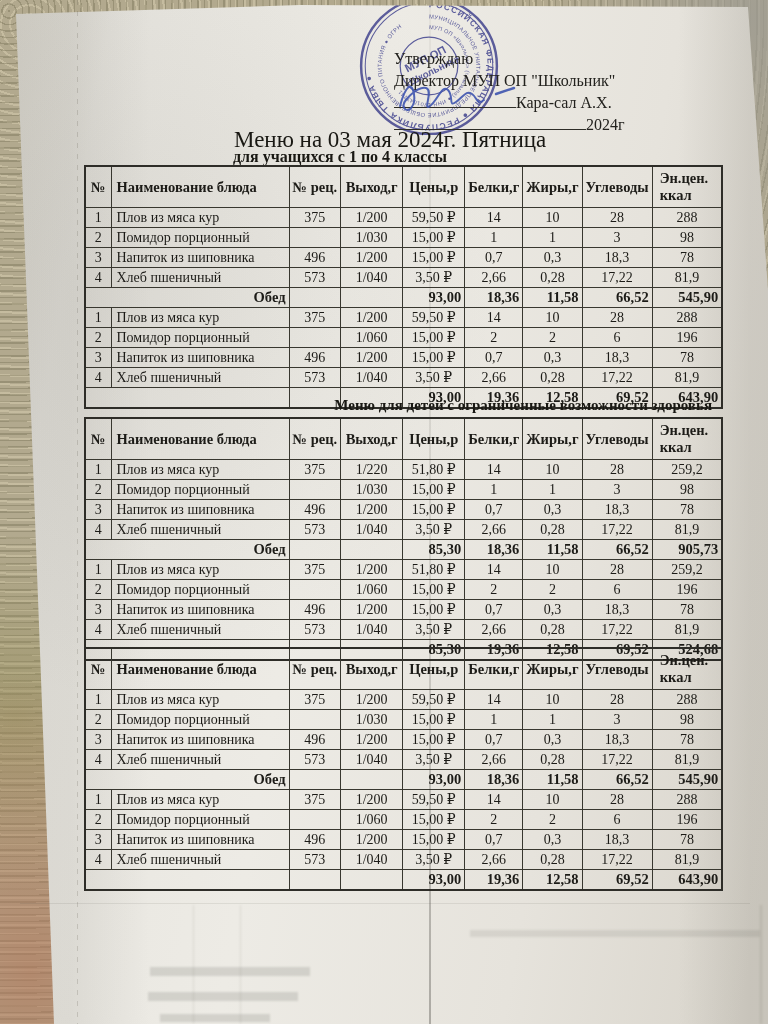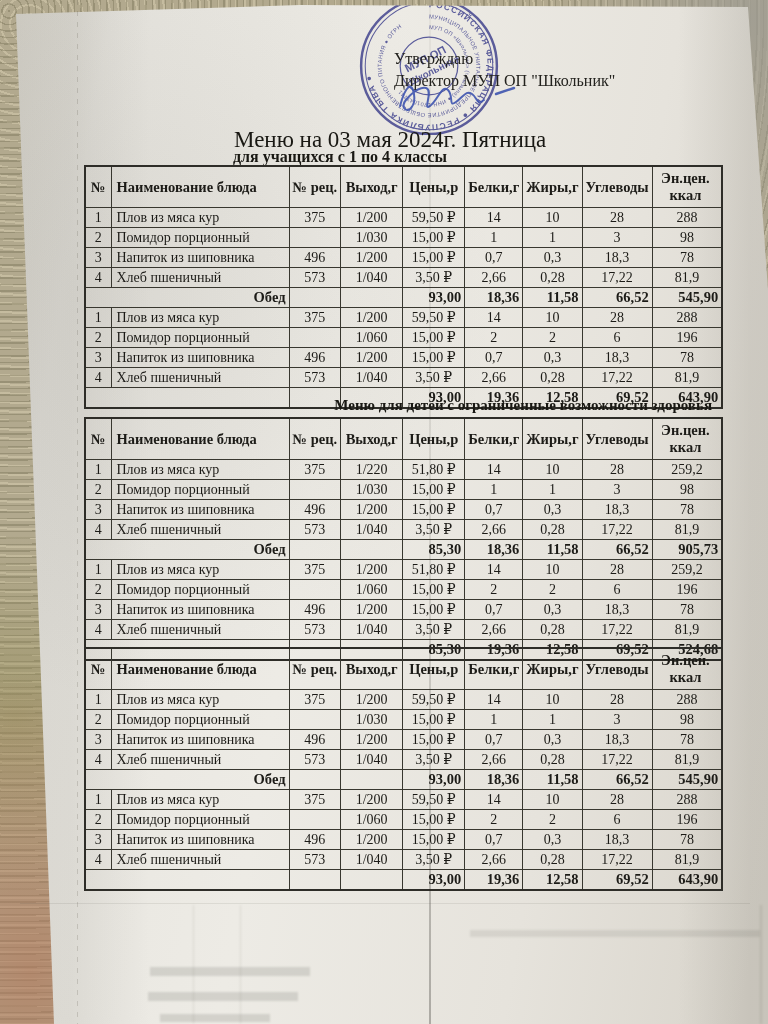--- a/index.html
+++ b/index.html
@@ -36,21 +36,21 @@
 
   .doc-title{position:absolute;left:234px;top:127px;font-size:23px;font-weight:normal;color:#191813;white-space:nowrap;}
   .doc-subtitle{position:absolute;left:233px;top:148px;font-size:16px;font-weight:bold;color:#191813;white-space:nowrap;}
   .section-title{position:absolute;left:84px;top:397px;width:628px;text-align:right;font-size:15px;font-weight:bold;color:#191813;}
 
   table.menu{position:absolute;left:84px;border-collapse:collapse;table-layout:fixed;border:2px solid #2e2d28;}
   table.menu td,table.menu th{border:1px solid #38372f;color:#1c1b17;font-family:"Liberation Serif","DejaVu Serif",serif;
     font-size:14px;padding:0 3px;height:19px;text-align:center;overflow:hidden;white-space:nowrap;}
   table.menu th{font-weight:bold;font-size:14.5px;height:40px;}
   table.menu th.name, table.menu td.name{text-align:left;padding-left:5px;}
-  table.menu th.kcal{white-space:pre-line;text-align:center;padding-left:0;line-height:17px;}
+  table.menu th.kcal{white-space:pre-line;text-align:left;padding-left:7px;line-height:17px;}
   table.menu tr.total td{font-weight:bold;font-size:14.5px;text-align:right;}
   .t1{top:165px;} .t2{top:417px;} .t3{top:647px;}
 
   .stamp{position:absolute;left:357px;top:-6px;width:144px;height:144px;opacity:.8;mix-blend-mode:multiply;}
   .signature{position:absolute;left:392px;top:72px;width:150px;height:46px;opacity:.9;}
 
   .ghost{position:absolute;pointer-events:none;filter:blur(1.2px);}
   .ghost.bar{background:rgba(60,58,50,.14);}
   .ghost.vline{background:rgba(55,52,44,.10);}
 </style>
@@ -81,20 +81,22 @@
       </text>
       <g transform="rotate(-27 70 70)" fill="#3b3e9a" font-family="Liberation Sans, sans-serif" font-weight="bold" text-anchor="middle">
         <text x="70" y="66" font-size="11">МУП ОП</text>
         <text x="70" y="79" font-size="9.5">«Школьник»</text>
       </g>
     </svg>
 
     <div class="approval">
       <div class="row">Утверждаю</div>
       <div class="row">Директор МУП ОП "Школьник"</div>
+      <div class="row"><span class="uline u1"></span><span>Кара-сал А.Х.</span></div>
+      <div class="row"><span class="uline u2"></span><span>2024г</span></div>
     </div>
 
     <svg class="signature" viewBox="0 0 150 46">
       <path d="M8,34 C14,12 20,10 22,22 C24,34 16,42 12,36 C8,30 26,14 34,16 C42,18 30,40 38,34 C46,28 50,12 56,18 C62,24 56,36 64,30 C72,24 74,18 80,22 C86,26 84,34 92,28" fill="none" stroke="#3f55b0" stroke-width="2" stroke-linecap="round"></path>
       <path d="M104,22 L122,16" fill="none" stroke="#3f55b0" stroke-width="2.4" stroke-linecap="round"></path>
     </svg>
 
     <div class="doc-title">Меню на 03 мая 2024г. Пятница</div>
     <div class="doc-subtitle">для учащихся с 1 по 4 классы</div>
 

